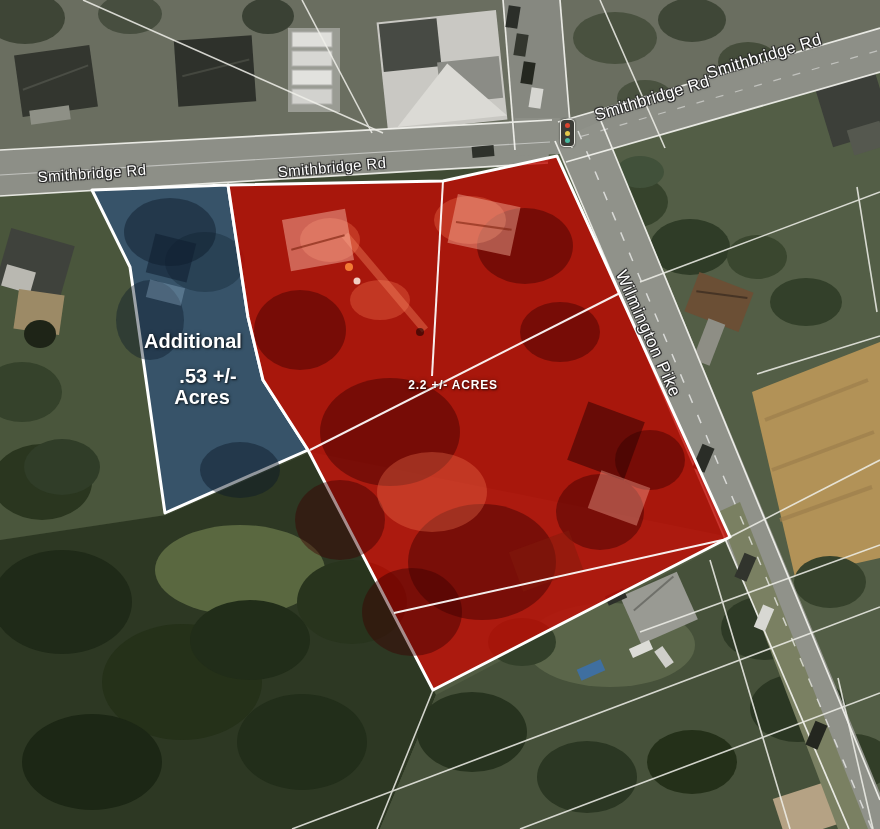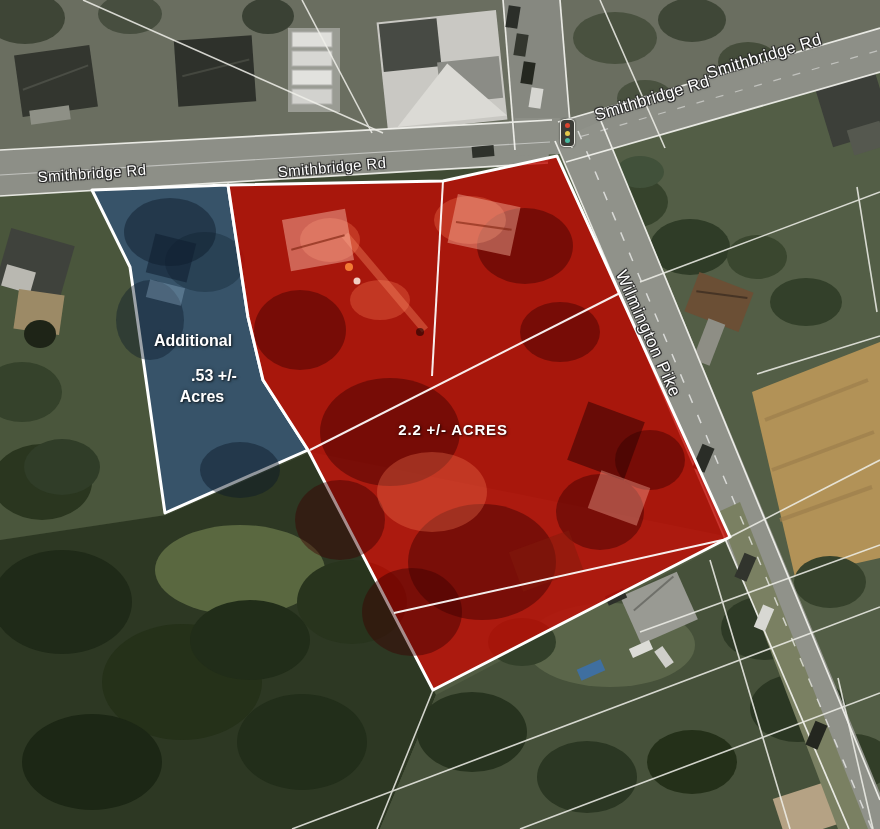--- a/index.html
+++ b/index.html
@@ -16,22 +16,22 @@
                  0 0 3px rgba(0,0,0,.6);
     transform:translate(-50%,-50%) rotate(var(--r,0deg));
   }
   .road-label.big{font-size:16.5px;}
   .pike{font-size:17px;letter-spacing:1px;}
   .area-label{
     position:absolute;color:#fff;font-weight:bold;white-space:nowrap;
     text-shadow:1px 1px 2px rgba(0,0,0,.65),0 0 4px rgba(0,0,0,.4);
     transform:translate(-50%,-50%);
   }
-  .area-label.blue-l{font-size:16px;}
-  .area-label.red-l{font-size:15px;letter-spacing:.8px;margin-top:44px;}
+  .area-label.blue-l{font-size:20px;}
+  .area-label.red-l{font-size:12px;letter-spacing:.8px;}
   #traffic-light{
     position:absolute;left:560px;top:119px;width:13px;height:26px;
     background:#3b3b36;border:1.5px solid #e9e9e2;border-radius:4px;
     display:flex;flex-direction:column;justify-content:space-evenly;align-items:center;
     box-shadow:0 0 2px rgba(0,0,0,.6);
   }
   #traffic-light .dot{width:5px;height:5px;border-radius:50%;}
 </style>
 </head>
 <body>
@@ -241,21 +241,21 @@
     </g>
   </svg>
 
   <div class="road-label" style="left:92px;top:173px;--r:-4deg">Smithbridge Rd</div>
   <div class="road-label" style="left:332px;top:167px;--r:-5deg">Smithbridge Rd</div>
   <div class="road-label big" style="left:652px;top:98px;--r:-17deg">Smithbridge Rd</div>
   <div class="road-label big" style="left:764px;top:56px;--r:-17deg">Smithbridge Rd</div>
   <div class="road-label pike" style="left:648px;top:334px;--r:66deg">Wilmington Pike</div>
 
   <div class="area-label blue-l" style="left:193px;top:341px">Additional</div>
-  <div class="area-label blue-l" style="left:214px;top:376px">.53 +/-</div>
+  <div class="area-label blue-l" style="left:208px;top:376px">.53 +/-</div>
   <div class="area-label blue-l" style="left:202px;top:397px">Acres</div>
   <div class="area-label red-l" style="left:453px;top:385px">2.2 +/- ACRES</div>
 
   <div id="traffic-light">
     <span class="dot" style="background: rgb(217, 68, 47);"></span>
     <span class="dot" style="background: rgb(228, 200, 74);"></span>
     <span class="dot" style="background: rgb(73, 185, 160);"></span>
   </div>
 
 </div>

